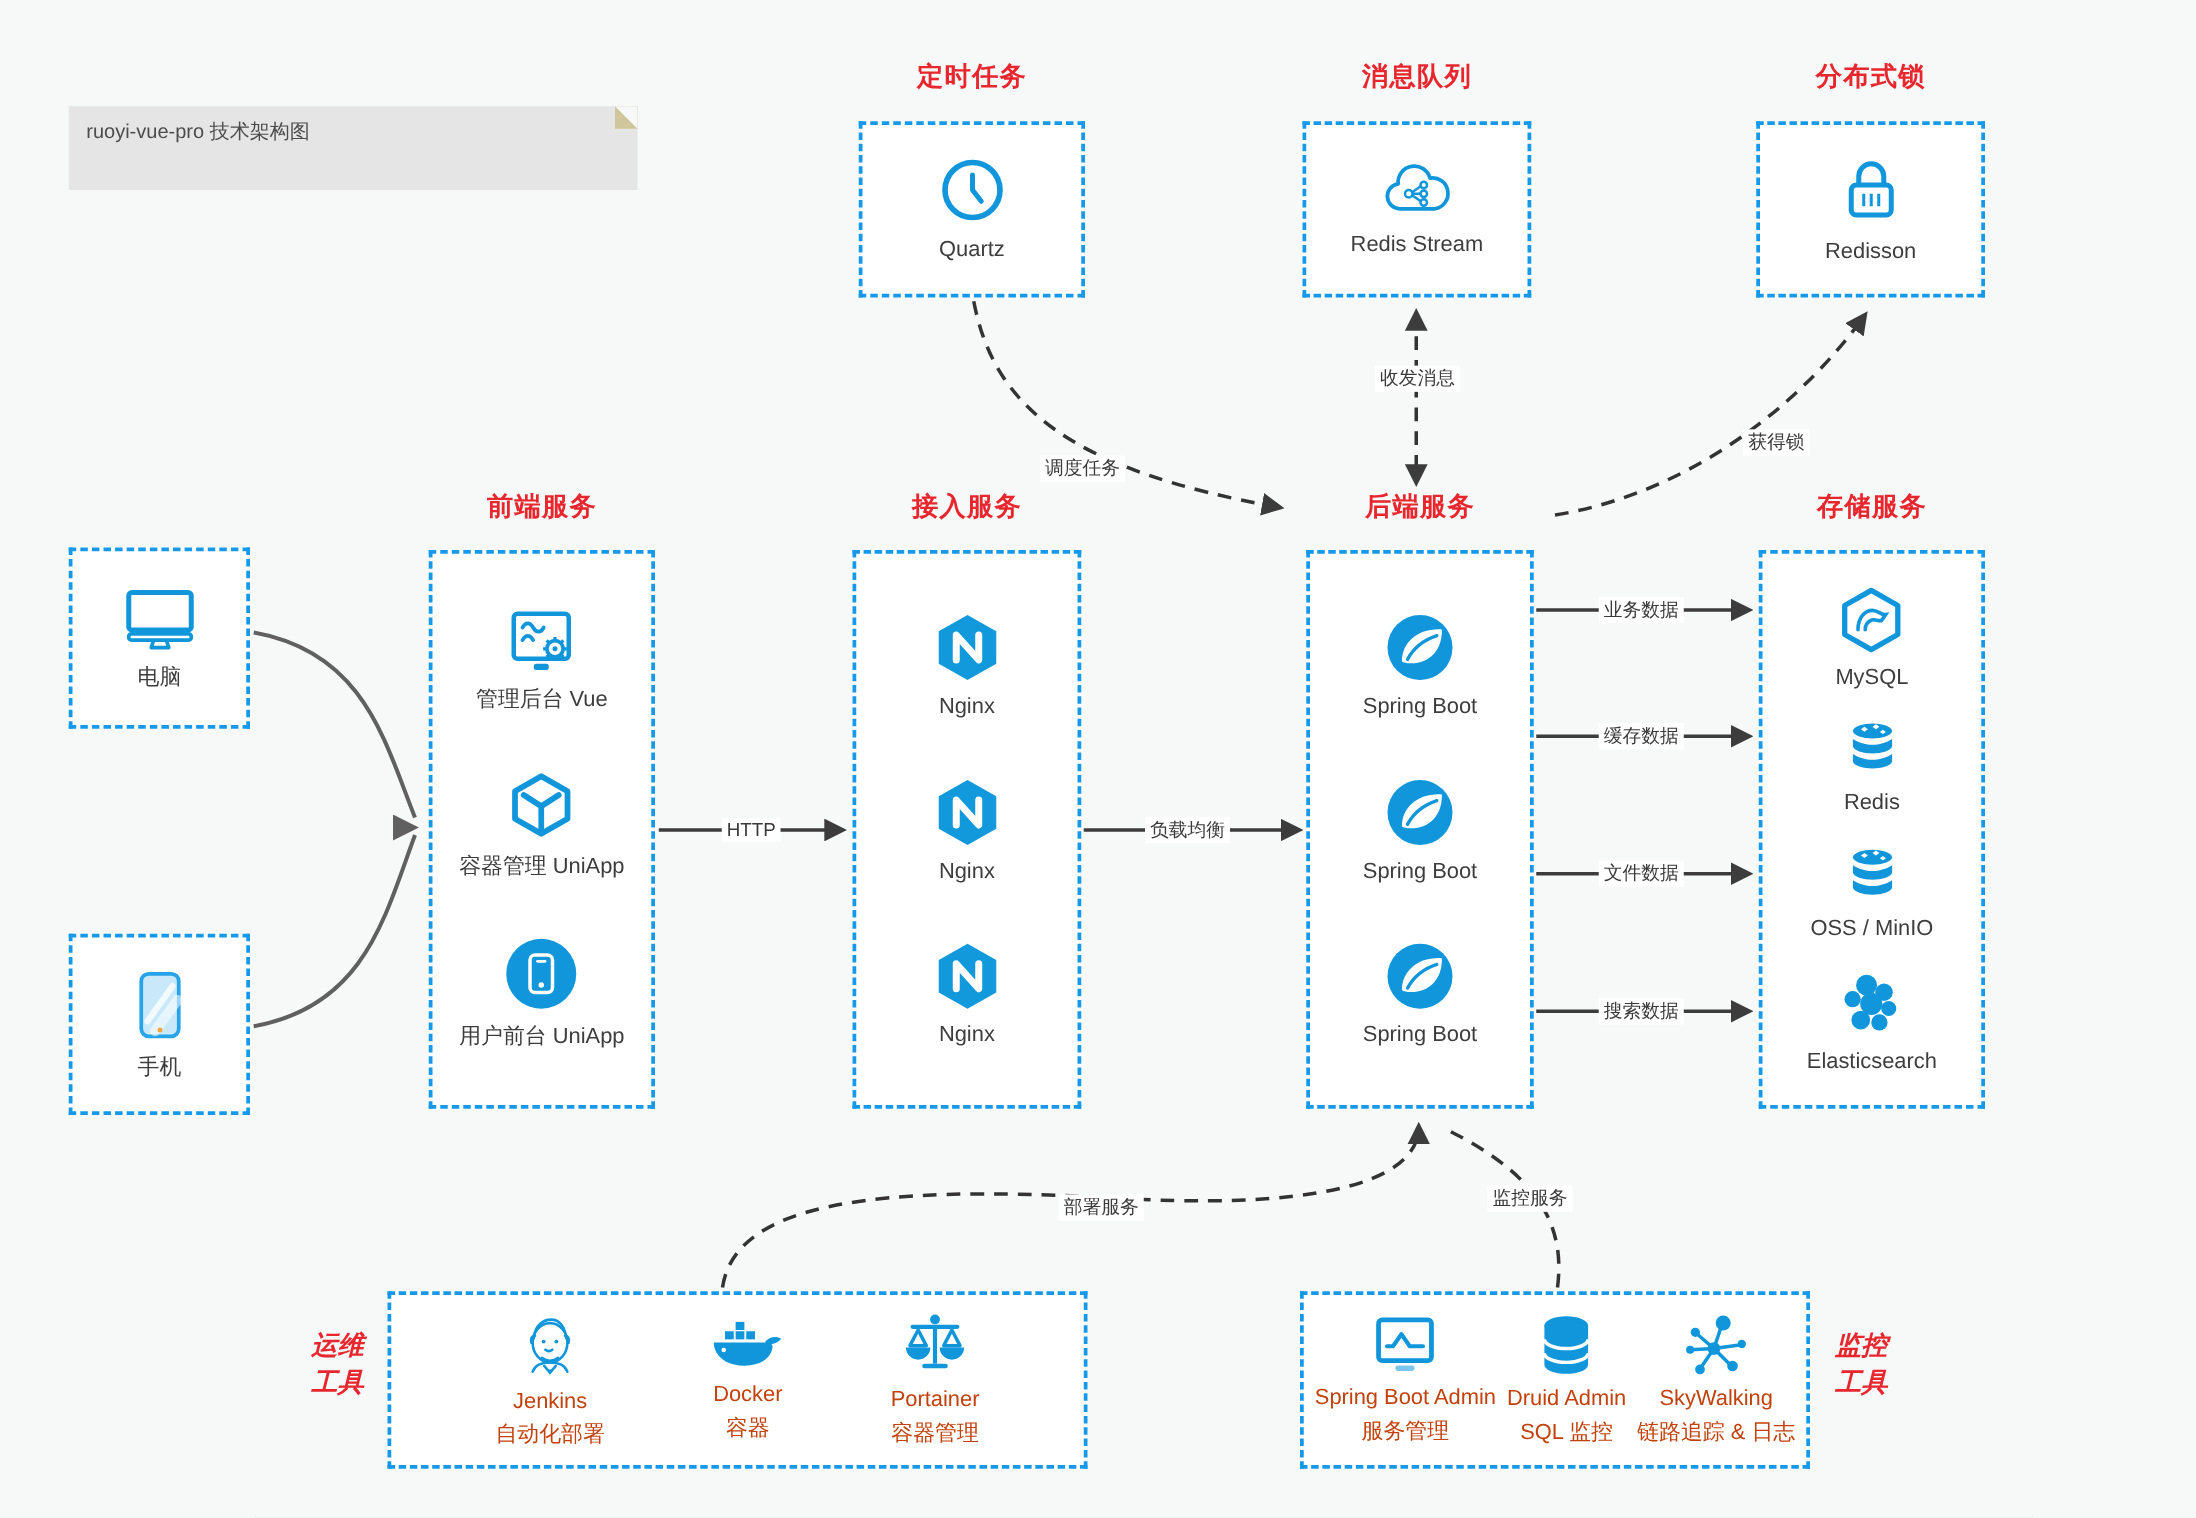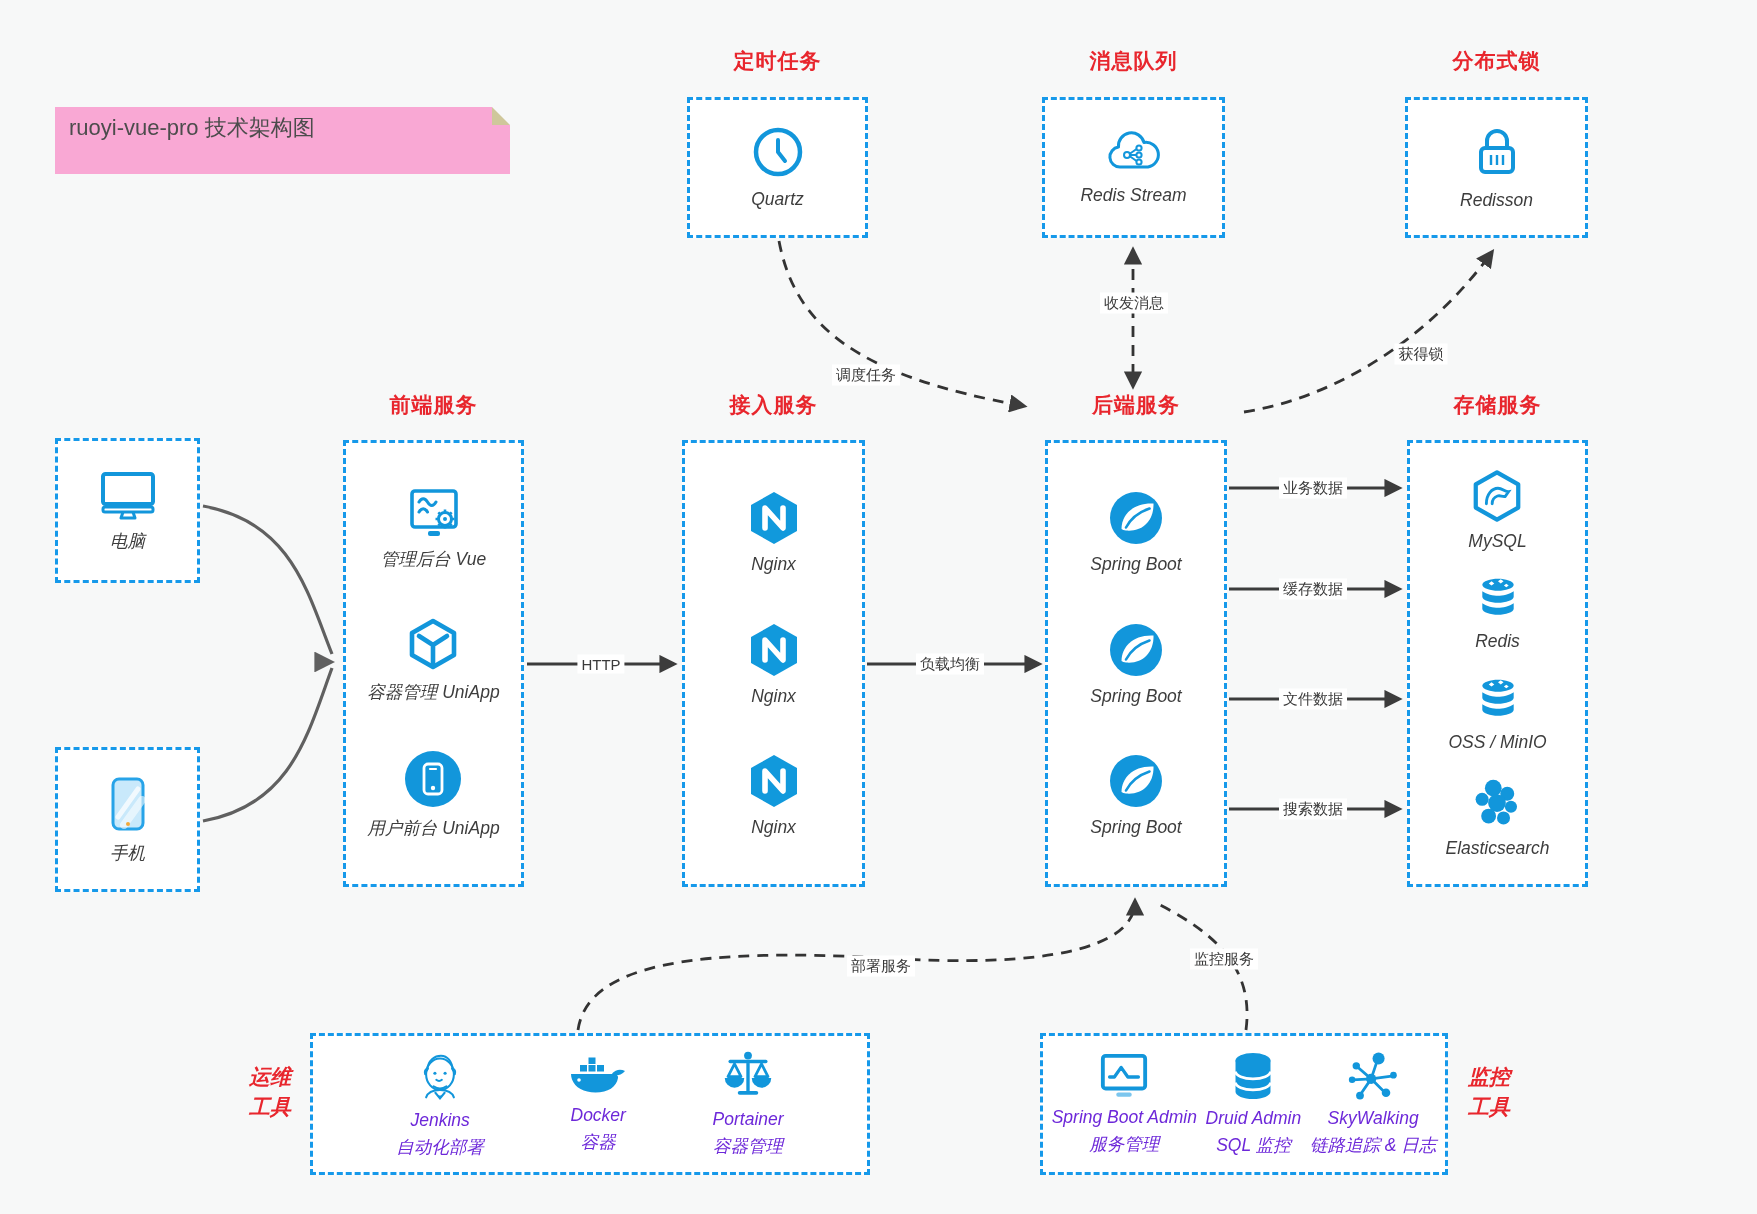--- a/index.html
+++ b/index.html
@@ -1,31 +1,31 @@
 <!DOCTYPE html>
 <html><head>
 <meta charset="utf-8">
 <style>
   html,body{margin:0;padding:0;background:#eceeee;font-family:"Liberation Sans","DejaVu Sans",sans-serif;}
   .canvas{position:relative;width:1757px;height:1214px;background:#f7f8f8;overflow:hidden;}
-  .dashed-box{position:absolute;box-sizing:border-box;border:3px dashed #1699ea;background:#fff;font-style:italic;}
+  .dashed-box{position:absolute;box-sizing:border-box;border:3px dashed #1699ea;background:#fff;}
   .col-box{display:flex;flex-direction:column;justify-content:space-evenly;align-items:center;}
   .top-box{display:flex;flex-direction:column;justify-content:center;align-items:center;gap:10px;}
   .client-box{display:flex;flex-direction:column;justify-content:center;align-items:center;gap:8px;}
   .bottom-box{display:flex;flex-direction:row;justify-content:space-evenly;align-items:center;}
   .node{display:flex;flex-direction:column;align-items:center;gap:7px;}
   .node-label{font-size:17.5px;color:#3d3d3d;white-space:nowrap;}
   .tool{display:flex;flex-direction:column;align-items:center;gap:4px;}
-  .tool-name,.tool-desc{font-size:17.5px;color:#6d28d9;line-height:1.3;white-space:nowrap;text-align:center;}
+  .tool-name,.tool-desc{font-size:17.5px;color:#c2410c;line-height:1.3;white-space:nowrap;text-align:center;}
   .red-title{position:absolute;text-align:center;color:#e8262d;font-weight:700;font-size:21px;letter-spacing:1px;white-space:nowrap;}
   .side-title{position:absolute;color:#e8262d;font-weight:700;font-size:21px;line-height:30px;text-align:center;width:66px;font-style:italic;}
   .chip{position:absolute;transform:translate(-50%,-50%);background:#ffffff;padding:1px 4px;font-size:15px;color:#3a3a3a;white-space:nowrap;z-index:6;}
   .overlay{position:absolute;left:0;top:0;pointer-events:none;z-index:4;}
-  .note{position:absolute;left:55px;top:85px;width:455px;height:67px;background:#f9a8d4;box-sizing:border-box;
-        padding:8px 0 0 14px;font-size:22px;color:#4c4c4c;line-height:25px;z-index:2;margin-top:22px;}
+  .note{position:absolute;left:55px;top:85px;width:455px;height:67px;background:#e5e5e5;box-sizing:border-box;
+        padding:8px 0 0 14px;font-size:16px;color:#4c4c4c;line-height:25px;z-index:2;}
   .note::after{content:"";position:absolute;top:0;right:0;width:0;height:0;
         border-bottom:18px solid #cfc79b;border-right:18px solid #f7f8f8;}
   .icon svg{display:block;}
 </style>
 </head>
 <body>
 
 <div class="canvas">
 
   <div class="note">

